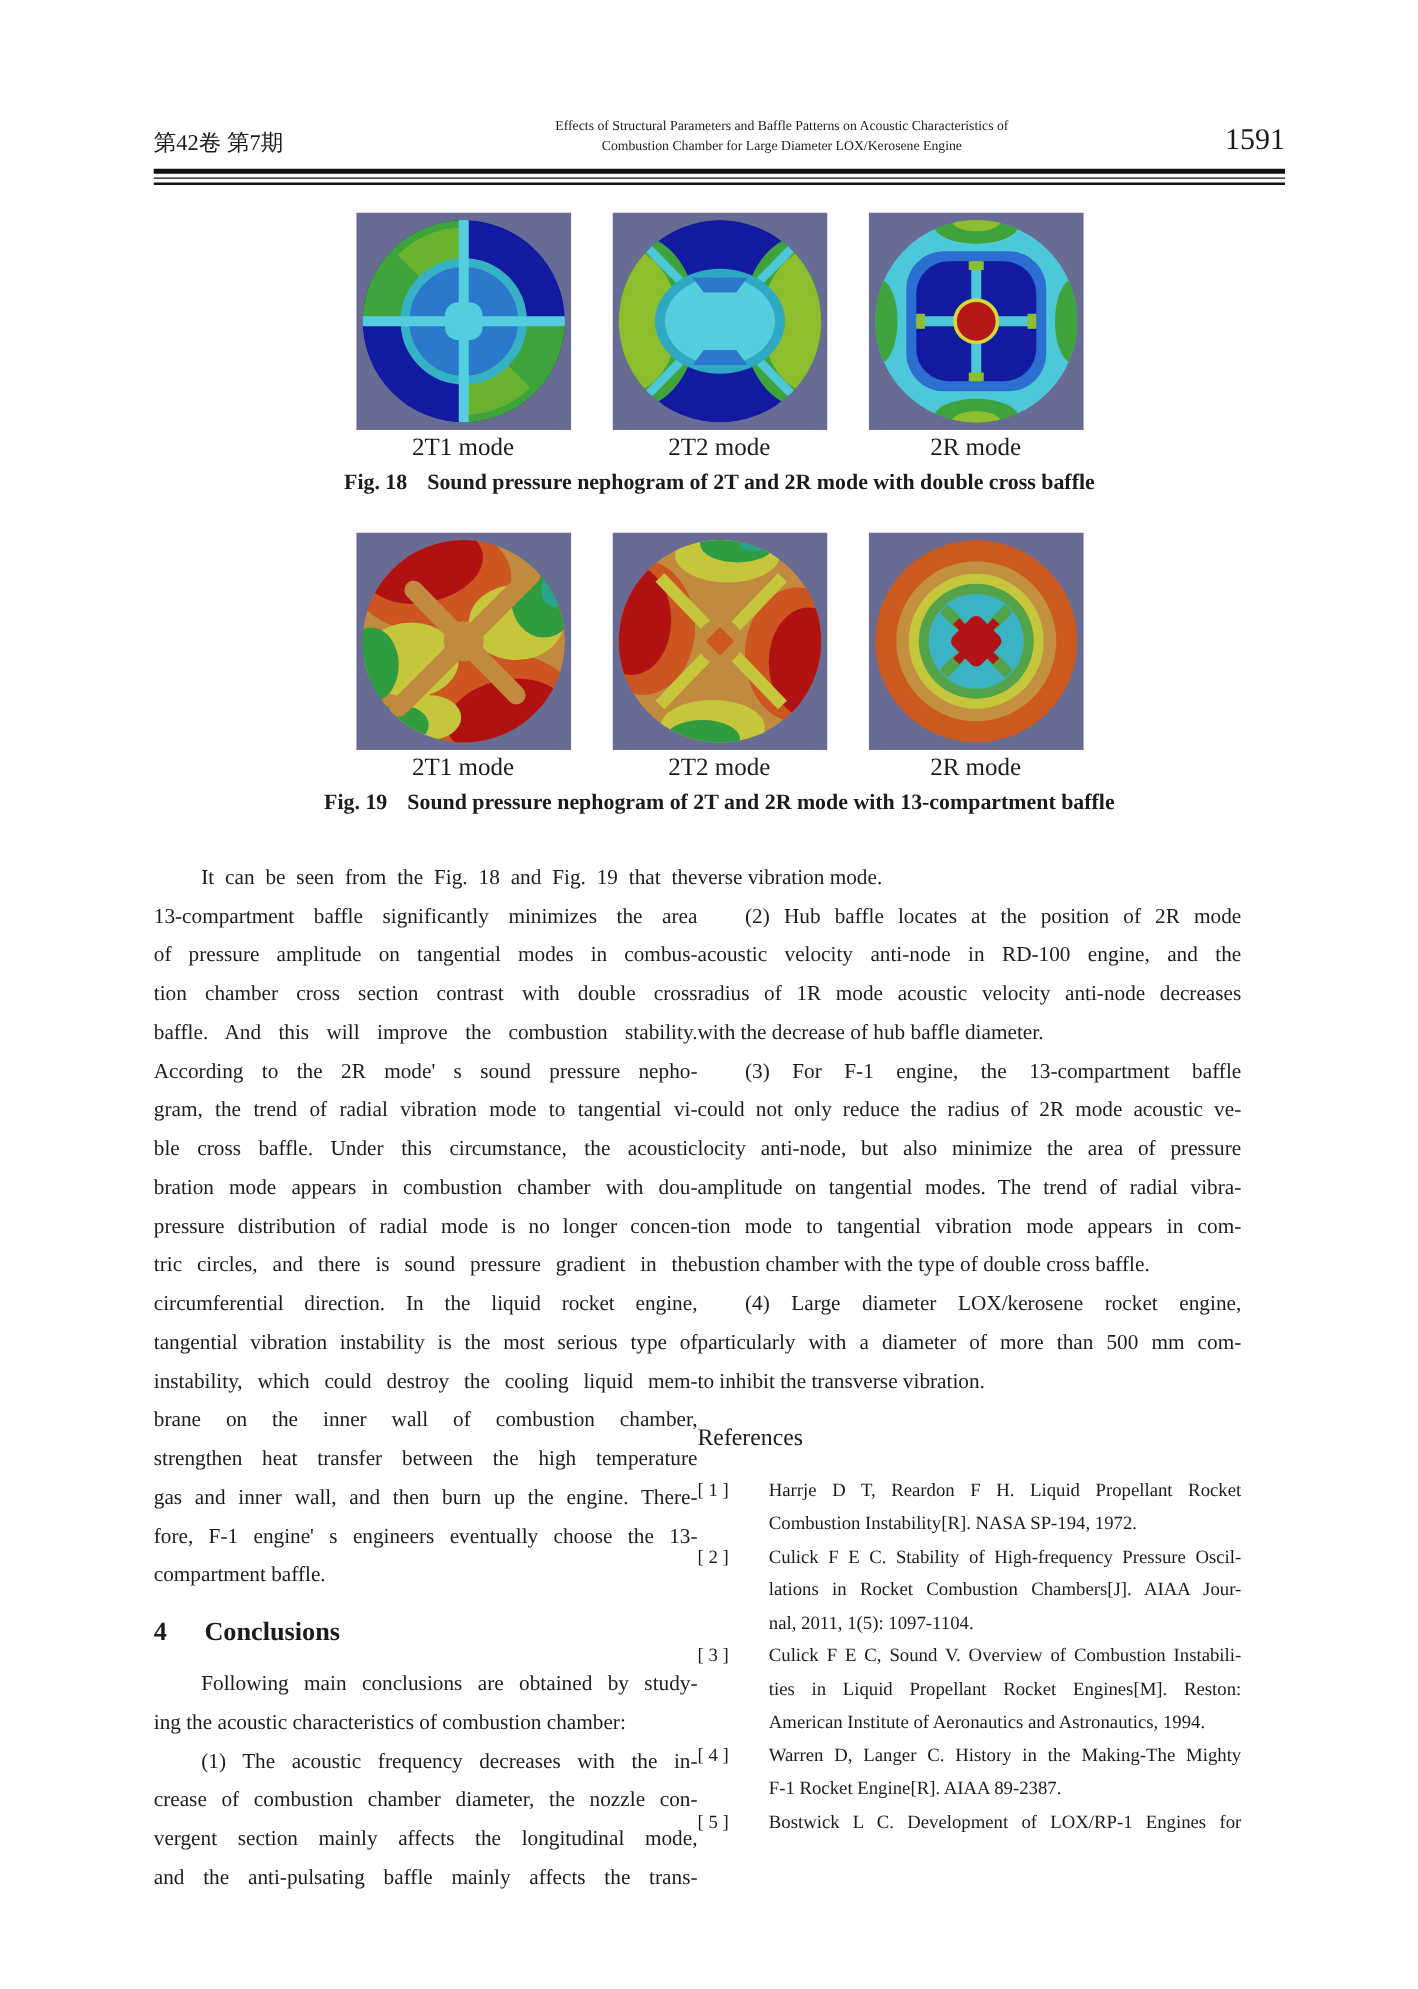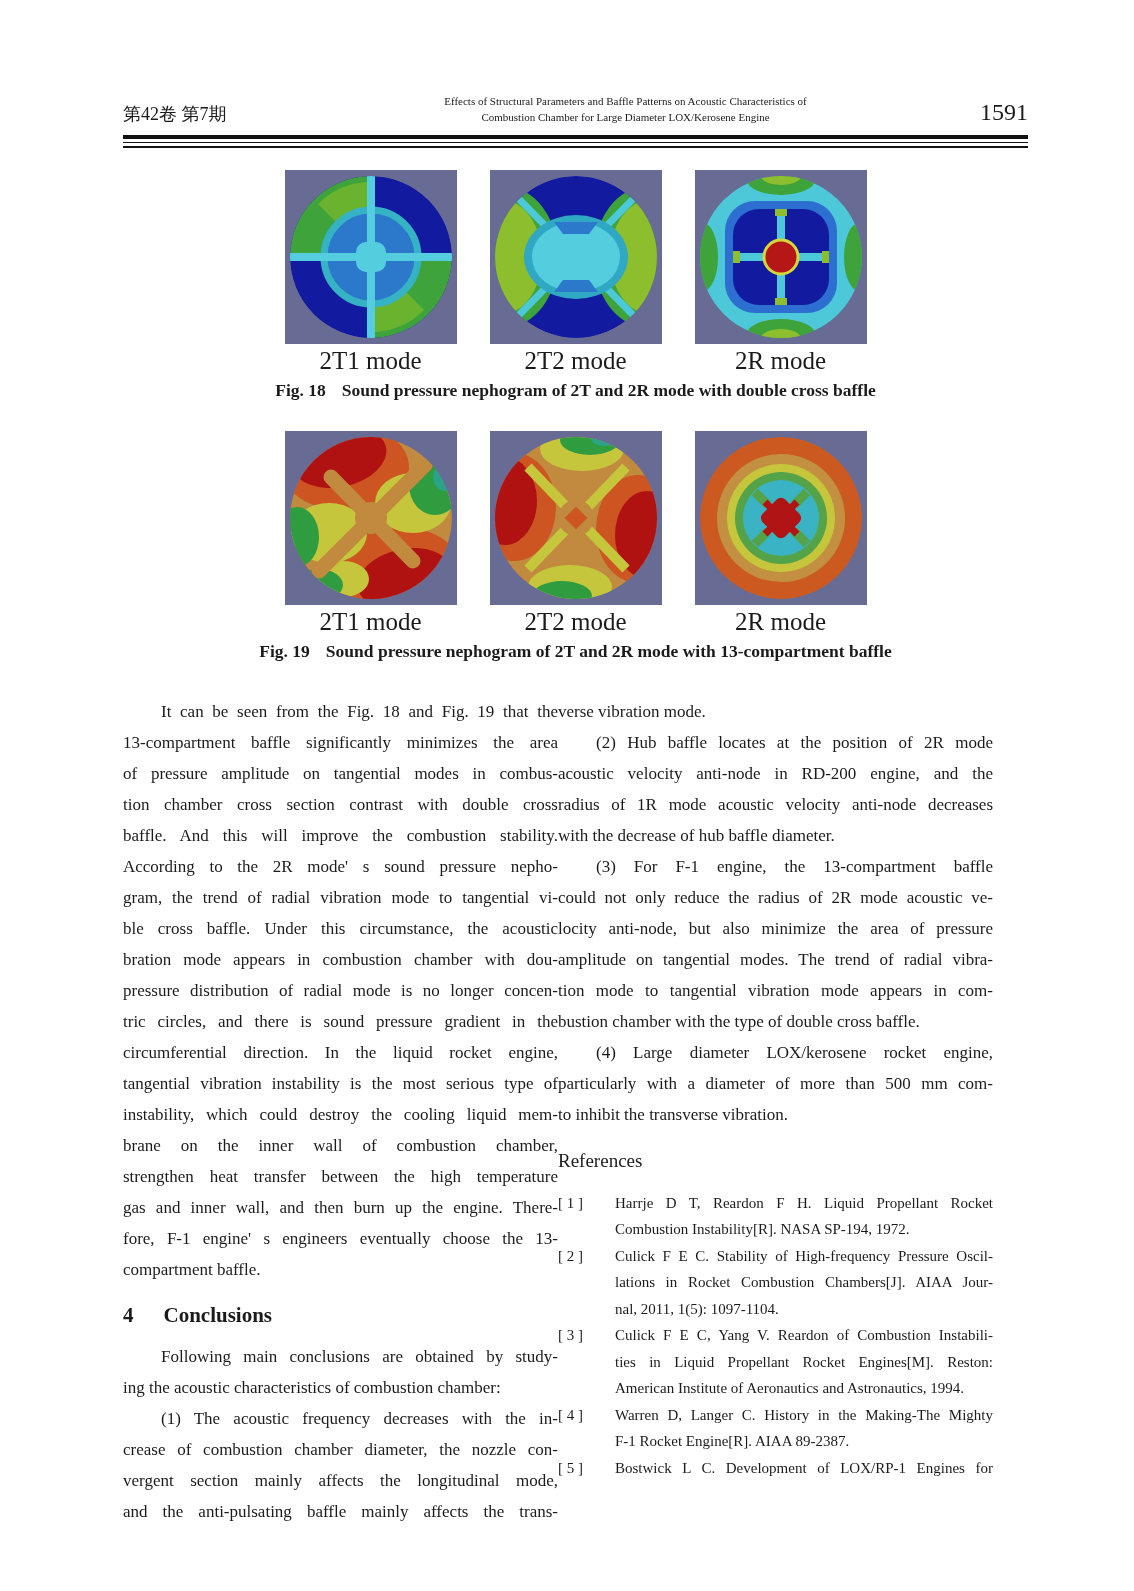--- a/index.html
+++ b/index.html
@@ -16,21 +16,21 @@
   .rule-thick{height:4px;background:#111;}
   .rule-thin{height:1.5px;background:#111;margin-top:3px;}
 
   
   .figure{margin-top:22px;}
   .fig19{margin-top:30px;}
   .fig-row{display:flex;justify-content:center;gap:33px;}
   .panel{width:172px;height:174px;}
   .panel svg{display:block;}
   .fig-labels{display:flex;justify-content:center;gap:33px;margin-top:3px;}
-  .fig-label{width:172px;text-align:center;font-size:25px;}
+  .fig-label{width:172px;text-align:center;font-size:20px;}
   .fig-caption{text-align:center;font-weight:bold;font-size:17.5px;margin-top:5px;}
   .cap-text{margin-left:16px;}
 
   
   .columns{display:flex;margin-top:34px;}
   .col{width:435px;font-size:17px;line-height:31px;}
   .bline{text-align:justify;text-align-last:justify;white-space:nowrap;}
   .bline.lastline{text-align-last:left;}
   .bline.indent{text-indent:38px;}
   .sec-heading{font-size:21px;font-weight:bold;line-height:30px;margin:15px 0 11px;}
@@ -256,21 +256,21 @@
         <div class="bline lastline">ing the acoustic characteristics of combustion chamber:</div>
         <div class="bline indent">(1) The acoustic frequency decreases with the in-</div>
         <div class="bline">crease of combustion chamber diameter, the nozzle con-</div>
         <div class="bline">vergent section mainly affects the longitudinal mode,</div>
         <div class="bline">and the anti-pulsating baffle mainly affects the trans-</div>
       </div>
     <div class="col">
       <div>
           <div class="bline lastline">verse vibration mode.</div>
           <div class="bline indent">(2) Hub baffle locates at the position of 2R mode</div>
-          <div class="bline">acoustic velocity anti-node in RD-200 engine, and the</div>
+          <div class="bline">acoustic velocity anti-node in RD-100 engine, and the</div>
           <div class="bline">radius of 1R mode acoustic velocity anti-node decreases</div>
           <div class="bline lastline">with the decrease of hub baffle diameter.</div>
           <div class="bline indent">(3) For F-1 engine, the 13-compartment baffle</div>
           <div class="bline">could not only reduce the radius of 2R mode acoustic ve-</div>
           <div class="bline">locity anti-node, but also minimize the area of pressure</div>
           <div class="bline">amplitude on tangential modes. The trend of radial vibra-</div>
           <div class="bline">tion mode to tangential vibration mode appears in com-</div>
           <div class="bline lastline">bustion chamber with the type of double cross baffle.</div>
           <div class="bline indent">(4) Large diameter LOX/kerosene rocket engine,</div>
           <div class="bline">particularly with a diameter of more than 500 mm com-</div>
@@ -284,21 +284,21 @@
             <div class="rline lastline">Combustion Instability[R]. NASA SP-194, 1972.</div>
           </div>
           <div class="ref">
             <span class="ref-label">[ 2 ]</span>
             <div class="rline">Culick F E C. Stability of High-frequency Pressure Oscil-</div>
             <div class="rline">lations in Rocket Combustion Chambers[J]. AIAA Jour-</div>
             <div class="rline lastline">nal, 2011, 1(5): 1097-1104.</div>
           </div>
           <div class="ref">
             <span class="ref-label">[ 3 ]</span>
-            <div class="rline">Culick F E C, Yang V. Reardon of Combustion Instabili-</div>
+            <div class="rline">Culick F E C, Sound V. Overview of Combustion Instabili-</div>
             <div class="rline">ties in Liquid Propellant Rocket Engines[M]. Reston:</div>
             <div class="rline lastline">American Institute of Aeronautics and Astronautics, 1994.</div>
           </div>
           <div class="ref">
             <span class="ref-label">[ 4 ]</span>
             <div class="rline">Warren D, Langer C. History in the Making-The Mighty</div>
             <div class="rline lastline">F-1 Rocket Engine[R]. AIAA 89-2387.</div>
           </div>
           <div class="ref">
             <span class="ref-label">[ 5 ]</span>

